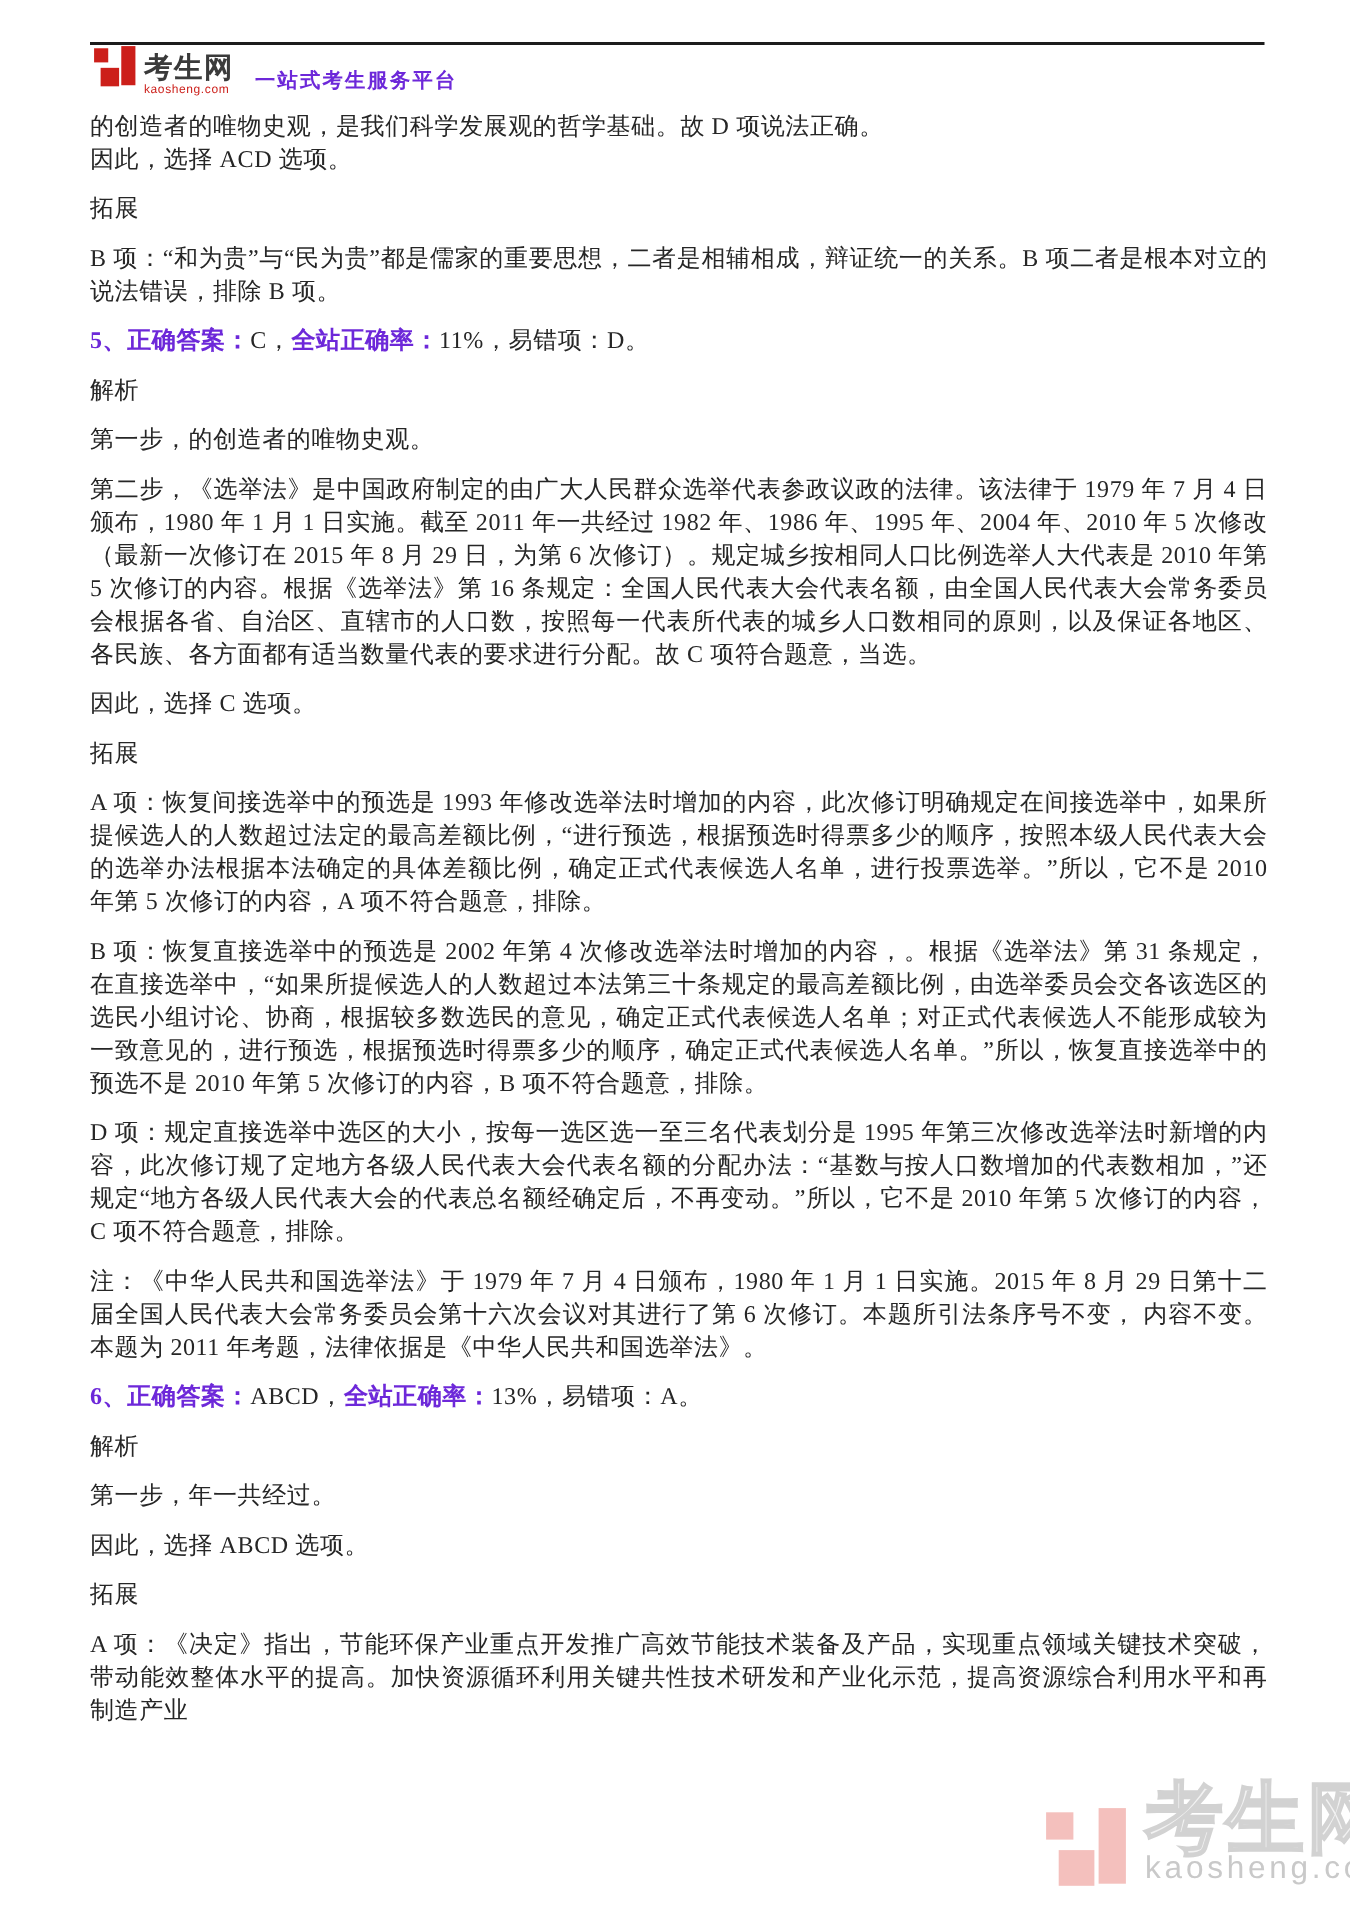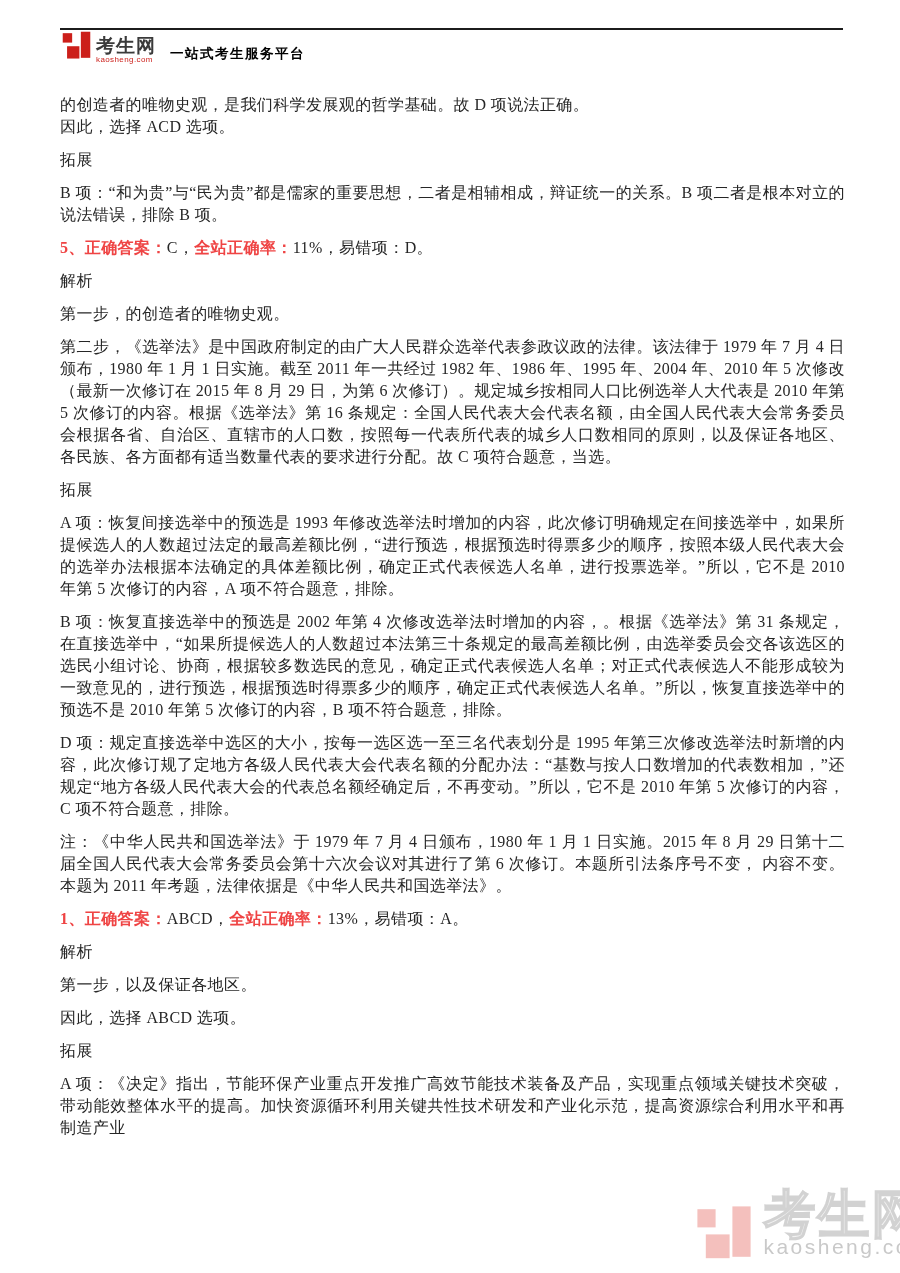--- a/index.html
+++ b/index.html
@@ -27,34 +27,34 @@
     font-family:"Liberation Sans","DejaVu Sans",sans-serif;
     font-size:19px;font-weight:bold;color:#3a3a3a;
     letter-spacing:1px;line-height:18px;
   }
   .brand-domain{
     font-family:"Liberation Sans","DejaVu Sans",sans-serif;
     font-size:8px;color:#cc1f1a;letter-spacing:.4px;line-height:9px;
   }
   .tagline{
     margin-left:14px;padding-bottom:1px;
-    color:#000000;font-size:13.5px;font-weight:bold;letter-spacing:1.5px;
+    color:#6d28d9;font-size:13.5px;font-weight:bold;letter-spacing:1.5px;
   }
   
   .doc{
-    margin:30px 55px 0 60px;
+    margin:10px 55px 0 60px;
     position:relative;z-index:1;
   }
   .para{
     margin:11px 0;
     font-size:16px;line-height:22px;
     text-align:justify;letter-spacing:.4px;
   }
   .doc .para:first-child{margin-top:0;}
-  .para .bold{font-weight:bold;color:#ef4444;}
+  .para .bold{font-weight:bold;color:#6d28d9;}
   
   .watermark{
     position:absolute;right:-30px;bottom:8px;
     display:flex;align-items:flex-start;z-index:0;
   }
   .wm-icon{width:58px;height:56px;margin-top:16px;flex:0 0 auto;}
   .wm-text{margin-left:10px;display:flex;flex-direction:column;}
   .wm-name{
     font-family:"Liberation Sans","DejaVu Sans",sans-serif;
     font-size:52px;font-weight:bold;line-height:50px;letter-spacing:2px;
@@ -86,28 +86,29 @@
 </div>
 
 <div class="doc">
     <p class="para"><span>的创造者的唯物史观，是我们科学发展观的哲学基础。故 D 项说法正确。</span><br><span>因此，选择 ACD 选项。</span></p>
     <p class="para"><span>拓展</span></p>
     <p class="para"><span>B 项：“和为贵”与“民为贵”都是儒家的重要思想，二者是相辅相成，辩证统一的关系。B 项二者是根本对立的说法错误，排除 B 项。</span></p>
     <p class="para"><span class="bold">5、正确答案：</span><span>C，</span><span class="bold">全站正确率：</span><span>11%，易错项：D。</span></p>
     <p class="para"><span>解析</span></p>
     <p class="para"><span>第一步，的创造者的唯物史观。</span></p>
     <p class="para"><span>第二步，《选举法》是中国政府制定的由广大人民群众选举代表参政议政的法律。该法律于 1979 年 7 月 4 日颁布，1980 年 1 月 1 日实施。截至 2011 年一共经过 1982 年、1986 年、1995 年、2004 年、2010 年 5 次修改（最新一次修订在 2015 年 8 月 29 日，为第 6 次修订）。规定城乡按相同人口比例选举人大代表是 2010 年第 5 次修订的内容。根据《选举法》第 16 条规定：全国人民代表大会代表名额，由全国人民代表大会常务委员会根据各省、自治区、直辖市的人口数，按照每一代表所代表的城乡人口数相同的原则，以及保证各地区、各民族、各方面都有适当数量代表的要求进行分配。故 C 项符合题意，当选。</span></p>
+    <p class="para"><span>因此，选择 C 选项。</span></p>
     <p class="para"><span>拓展</span></p>
     <p class="para"><span>A 项：恢复间接选举中的预选是 1993 年修改选举法时增加的内容，此次修订明确规定在间接选举中，如果所提候选人的人数超过法定的最高差额比例，“进行预选，根据预选时得票多少的顺序，按照本级人民代表大会的选举办法根据本法确定的具体差额比例，确定正式代表候选人名单，进行投票选举。”所以，它不是 2010 年第 5 次修订的内容，A 项不符合题意，排除。</span></p>
     <p class="para"><span>B 项：恢复直接选举中的预选是 2002 年第 4 次修改选举法时增加的内容，。根据《选举法》第 31 条规定，在直接选举中，“如果所提候选人的人数超过本法第三十条规定的最高差额比例，由选举委员会交各该选区的选民小组讨论、协商，根据较多数选民的意见，确定正式代表候选人名单；对正式代表候选人不能形成较为一致意见的，进行预选，根据预选时得票多少的顺序，确定正式代表候选人名单。”所以，恢复直接选举中的预选不是 2010 年第 5 次修订的内容，B 项不符合题意，排除。</span></p>
     <p class="para"><span>D 项：规定直接选举中选区的大小，按每一选区选一至三名代表划分是 1995 年第三次修改选举法时新增的内容，此次修订规了定地方各级人民代表大会代表名额的分配办法：“基数与按人口数增加的代表数相加，”还规定“地方各级人民代表大会的代表总名额经确定后，不再变动。”所以，它不是 2010 年第 5 次修订的内容，C 项不符合题意，排除。</span></p>
     <p class="para"><span>注：《中华人民共和国选举法》于 1979 年 7 月 4 日颁布，1980 年 1 月 1 日实施。2015 年 8 月 29 日第十二届全国人民代表大会常务委员会第十六次会议对其进行了第 6 次修订。本题所引法条序号不变， 内容不变。本题为 2011 年考题，法律依据是《中华人民共和国选举法》。</span></p>
-    <p class="para"><span class="bold">1、正确答案：</span><span>ABCD，</span><span class="bold">全站正确率：</span><span>13%，易错项：A。</span></p>
+    <p class="para"><span class="bold">6、正确答案：</span><span>ABCD，</span><span class="bold">全站正确率：</span><span>13%，易错项：A。</span></p>
     <p class="para"><span>解析</span></p>
-    <p class="para"><span>第一步，以及保证各地区。</span></p>
+    <p class="para"><span>第一步，年一共经过。</span></p>
     <p class="para"><span>因此，选择 ABCD 选项。</span></p>
     <p class="para"><span>拓展</span></p>
     <p class="para"><span>A 项：《决定》指出，节能环保产业重点开发推广高效节能技术装备及产品，实现重点领域关键技术突破，带动能效整体水平的提高。加快资源循环利用关键共性技术研发和产业化示范，提高资源综合利用水平和再制造产业</span></p>
   </div>
 
 <div class="watermark">
   <span>
     <svg class="wm-icon" viewBox="0 0 40 40" aria-hidden="true">
       <rect x="1" y="3" width="13" height="13" fill="#f4c0bd"></rect>
       <rect x="7" y="21" width="17" height="17" fill="#f4c0bd"></rect>

